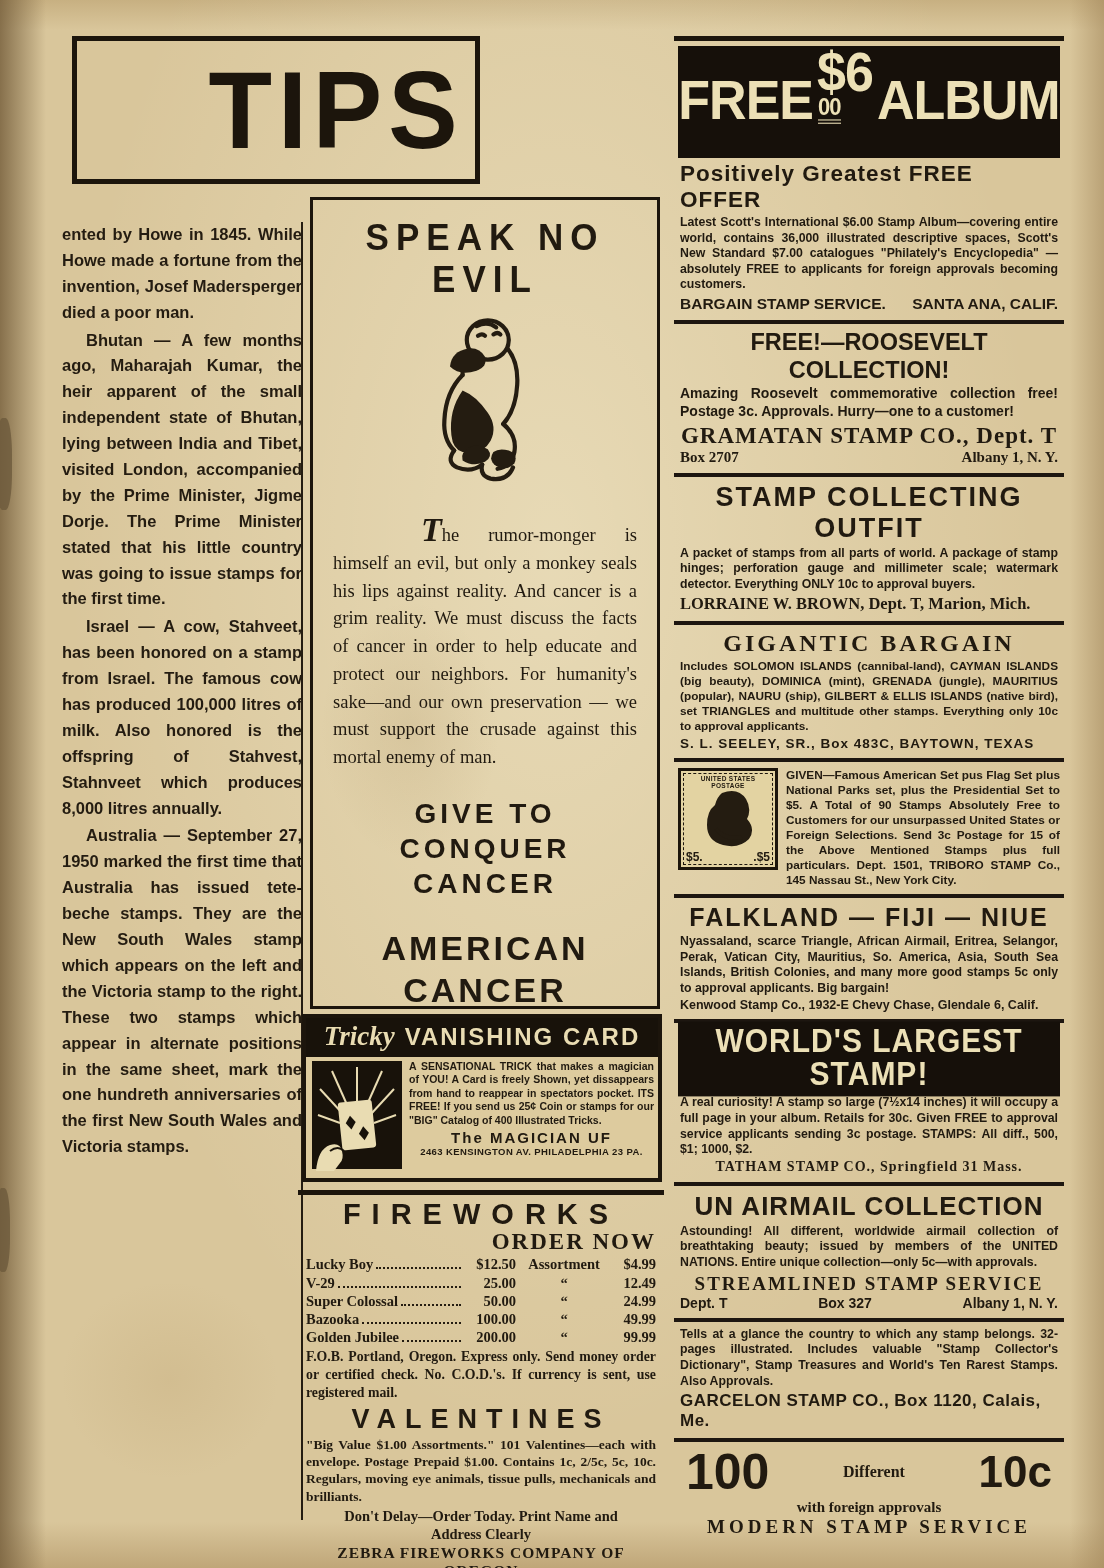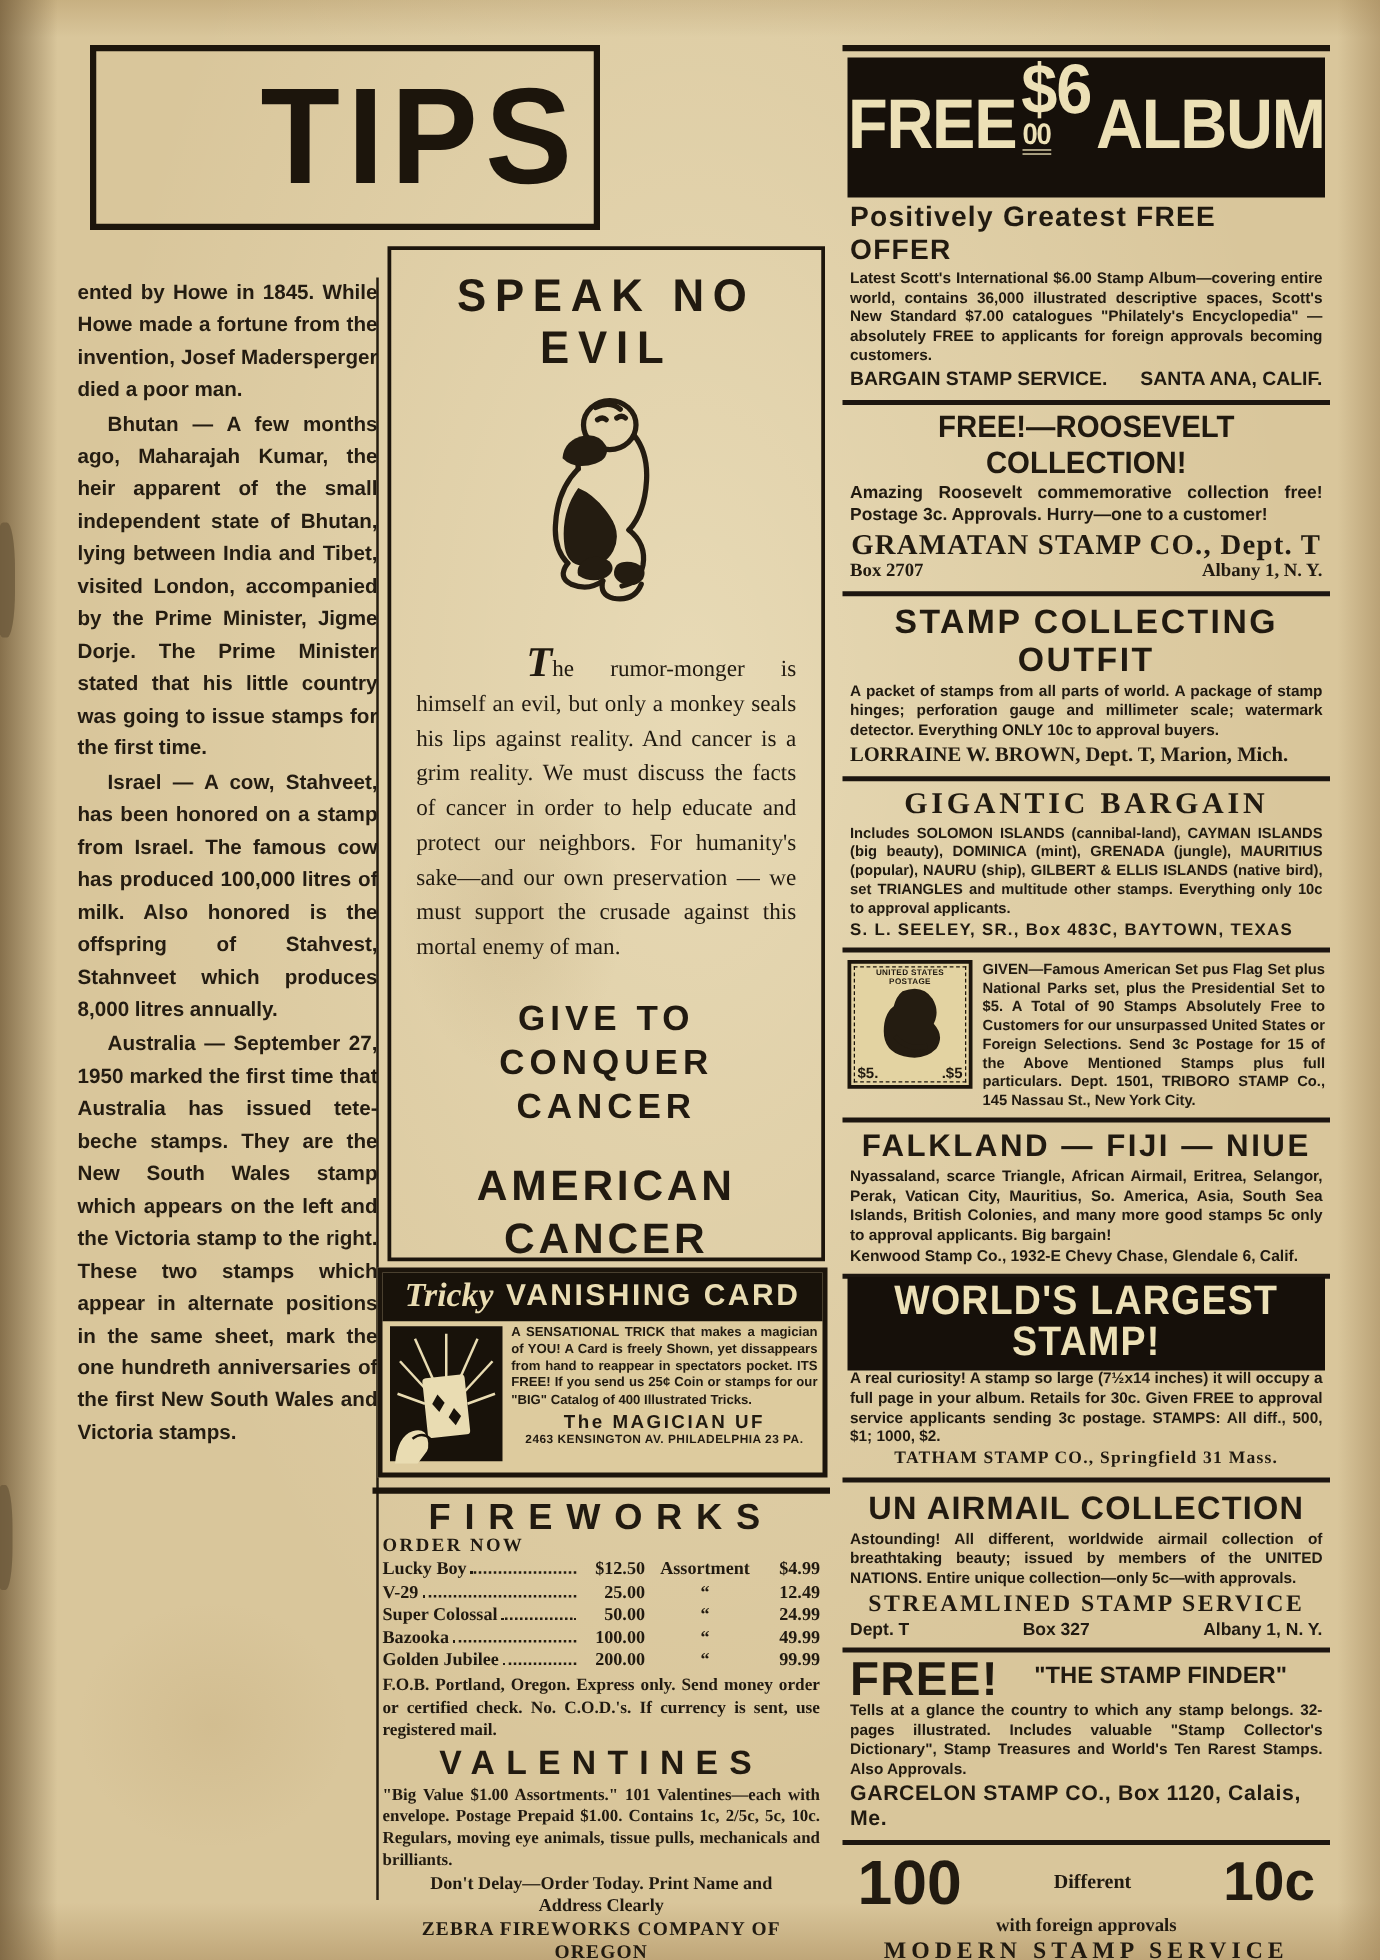--- a/index.html
+++ b/index.html
@@ -53,21 +53,21 @@
   .mag-illus{flex:0 0 94px;}
   .mag-right{flex:1;padding-left:5px;}
   .mag-body{font-size:10.5px;font-weight:700;line-height:1.28;margin:1px 0 2px;text-align:justify;}
   .mag-co{font-size:15px;font-weight:900;letter-spacing:2px;text-align:center;}
   .mag-addr{font-size:9.5px;font-weight:700;text-align:center;letter-spacing:.4px;}
 
   
   .fireworks{position:absolute;left:298px;top:1190px;width:366px;box-sizing:border-box;
     border-top:5px solid #1c150c;border-bottom:5px solid #1c150c;padding:4px 8px 6px;}
   .fw-title{text-align:center;font-size:29px;font-weight:900;letter-spacing:11px;line-height:1.05;}
-  .fw-sub{text-align:left;font-size:15px;font-weight:900;letter-spacing:2px;font-family:"Liberation Serif",serif;}
+  .fw-sub{text-align:right;font-size:23px;font-weight:900;letter-spacing:2px;font-family:"Liberation Serif",serif;}
   .fw-row{display:flex;align-items:baseline;font-weight:700;font-size:14.5px;
     font-family:"Liberation Serif",serif;line-height:1.25;}
   .fw-name{white-space:nowrap;}
   .fw-lead{flex:1;border-bottom:2px dotted #241c11;margin:0 3px 3px;}
   .fw-price{width:52px;text-align:right;}
   .fw-alabel{width:96px;text-align:center;}
   .fw-aprice{width:44px;text-align:right;}
   .fw-fob{font-family:"Liberation Serif",serif;font-size:13.8px;font-weight:700;
     line-height:1.3;text-align:justify;margin:2px 0;}
   .fw-val-title{text-align:center;font-size:27px;font-weight:900;letter-spacing:9px;margin:1px 0;}
@@ -356,24 +356,20 @@
       <div class="co-row" style="font-size:14px;">
         <span>Dept. T</span>
         <span>Box 327</span>
         <span>Albany 1, N. Y.</span>
       </div>
     </section>
 
     <div class="rule"></div>
 
     <section class="ad">
-      <div class="strs-title">
-        <span class="fd-free">FREE!</span>
-        <span class="fd-name">"THE STAMP FINDER"</span>
-      </div>
       <p class="ad-body" style="margin-top:0;">Tells at a glance the country to which any stamp belongs. 32-pages illustrated. Includes valuable "Stamp Collector's Dictionary", Stamp Treasures and World's Ten Rarest Stamps. Also Approvals.</p>
       <div class="garc-co">GARCELON STAMP CO., Box 1120, Calais, Me.</div>
     </section>
 
     <div class="rule"></div>
 
     <section class="ad">
       <div class="germ-row">
         <span class="germ-count">100</span>
         <span class="germ-mid">

